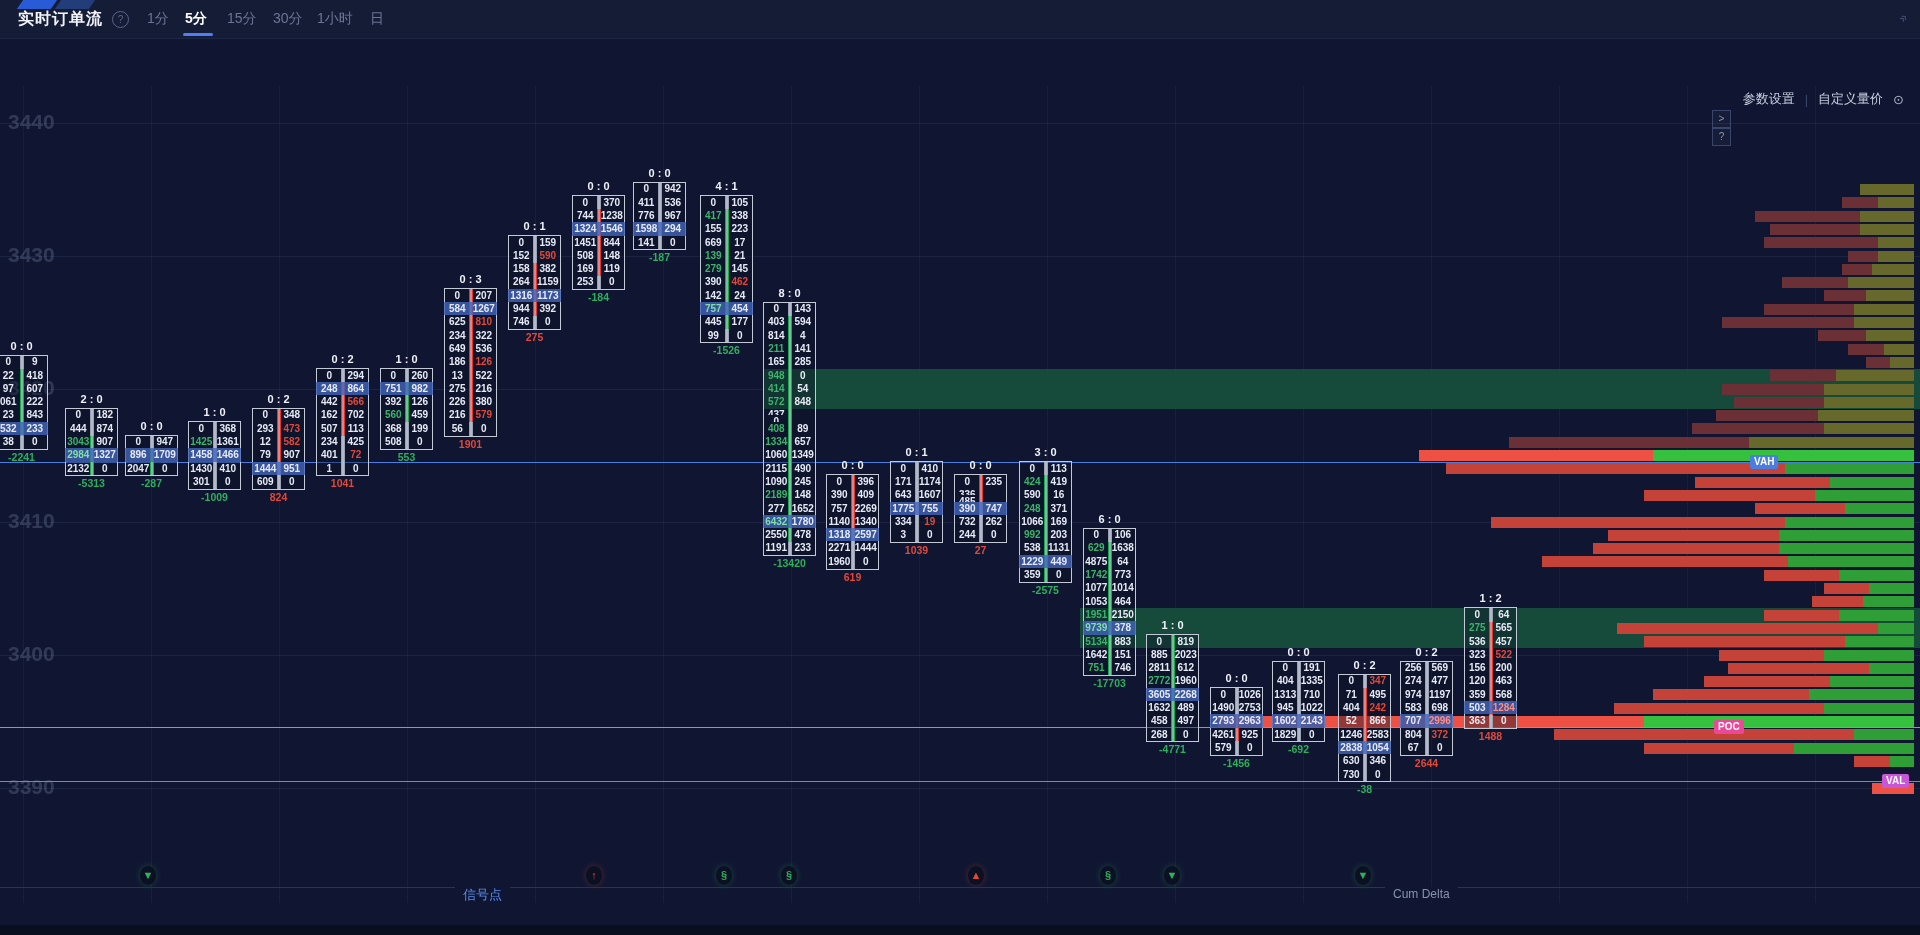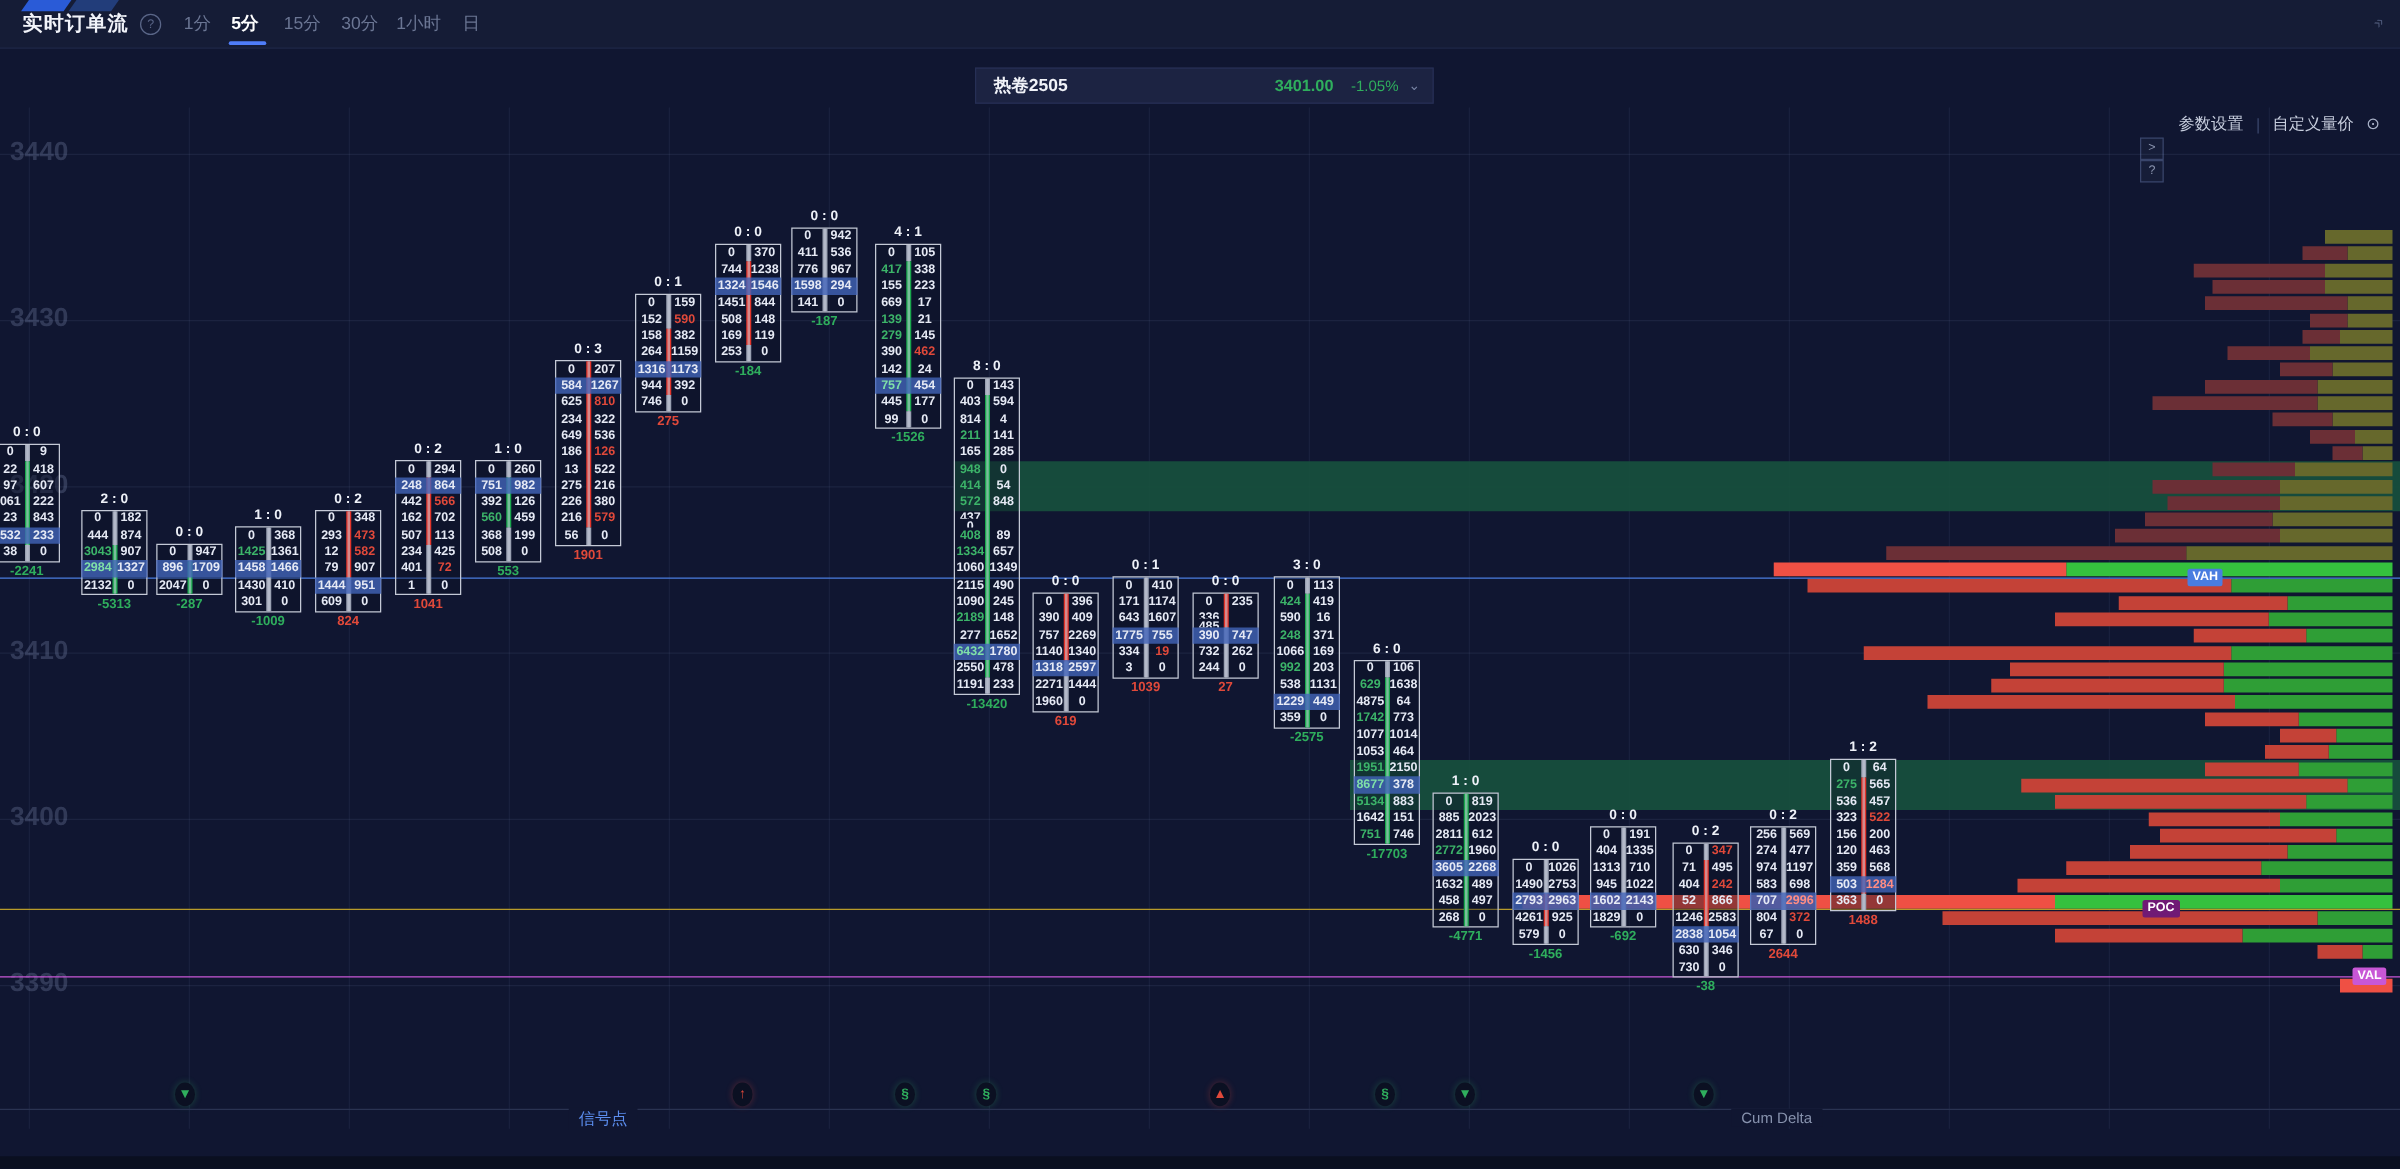--- a/index.html
+++ b/index.html
@@ -75,26 +75,20 @@
         <div class="tab active" style="left: 185px;">5分</div>
         <div class="tab-underline" style="left: 183px; width: 30px; background: rgb(79, 125, 249);"></div>
         <div class="tab" style="left: 227px;">15分</div>
         <div class="tab" style="left: 273px;">30分</div>
         <div class="tab" style="left: 317px;">1小时</div>
         <div class="tab" style="left: 370px;">日</div>
       </div>
     <div id="collapse">»</div>
   </div>
 
-  <div id="instrument">
-    <span id="inst-name">热卷2505</span>
-    <span id="inst-price" style="color: rgb(47, 174, 93);">3401.00</span>
-    <span id="inst-pct" style="color: rgb(47, 174, 93);">-1.05%</span>
-    <span id="inst-chev">⌄</span>
-  </div>
 
   <div id="cfgbar">
     <span>参数设置</span>
     <span class="sep">|</span>
     <span>自定义量价</span>
     <span class="gear">⊙</span>
   </div>
 
   <div class="sq-btn" style="left:1712px;top:110px;">&gt;</div>
   <div class="sq-btn" style="left:1712px;top:128px;">?</div>
@@ -303,21 +297,21 @@
       <div class="prow" style="top: 755.9px; left: 0px; width: 1920px;">
         <div style="left: 1890px; width: 24px; background: rgb(47, 158, 54);"></div>
         <div style="left: 1854px; width: 36px; background: rgb(196, 66, 55);"></div>
       </div>
       <div class="prow" style="top: 782.5px; left: 0px; width: 1920px;">
         <div style="left: 1872px; width: 42px; background: rgb(239, 80, 68);"></div>
       </div>
       <div class="hline" style="top: 462px; background: rgb(74, 125, 224);"></div>
       <div class="line-tag" style="left: 1750px; top: 455px; background: rgb(74, 125, 224);">VAH</div>
       <div class="hline" style="top: 727px; background: rgb(184, 155, 42);"></div>
-      <div class="line-tag" style="left: 1714px; top: 720px; background: #701a75;">POC</div>
+      <div class="line-tag" style="left: 1714px; top: 720px; background: #ec4899;">POC</div>
       <div class="hline" style="top: 781px; background: rgb(200, 87, 214);"></div>
       <div class="line-tag" style="left: 1882px; top: 774px; background: rgb(200, 87, 214);">VAL</div>
       <div class="candle" style="left: -5px; top: 339.75px; width: 53px; height: 127.1px;">
         <div class="chead" style="top: 0px;">0 : 0</div>
         <div class="cbox" style="left: 0px; top: 15px; width: 51px; height: 93.1px;"></div>
         <div class="cbar" style="left: 24.5px; top: 16px; height: 13.3px; background: rgb(154, 161, 178);"></div>
         <div class="cbar" style="left: 24.5px; top: 29.3px; height: 66.5px; background: rgb(25, 168, 76);"></div>
         <div class="cbar" style="left: 24.5px; top: 95.8px; height: 13.3px; background: rgb(154, 161, 178);"></div>
         <div class="cdiv" style="left: 25.5px; top: 16px; height: 93.1px;"></div>
         <div class="crow" style="top: 15.5px; height: 13.3px;">
@@ -989,21 +983,21 @@
         </div>
         <div class="crow" style="top: 82px; height: 13.3px;">
           <div class="cell">1053</div>
           <div class="cell">464</div>
         </div>
         <div class="crow" style="top: 95.3px; height: 13.3px;">
           <div class="cell g">1951</div>
           <div class="cell">2150</div>
         </div>
         <div class="crow hl" style="top: 108.6px; height: 13.3px;">
-          <div class="cell g">8677</div>
+          <div class="cell g">9739</div>
           <div class="cell">378</div>
         </div>
         <div class="crow" style="top: 121.9px; height: 13.3px;">
           <div class="cell g">5134</div>
           <div class="cell">883</div>
         </div>
         <div class="crow" style="top: 135.2px; height: 13.3px;">
           <div class="cell">1642</div>
           <div class="cell">151</div>
         </div>

